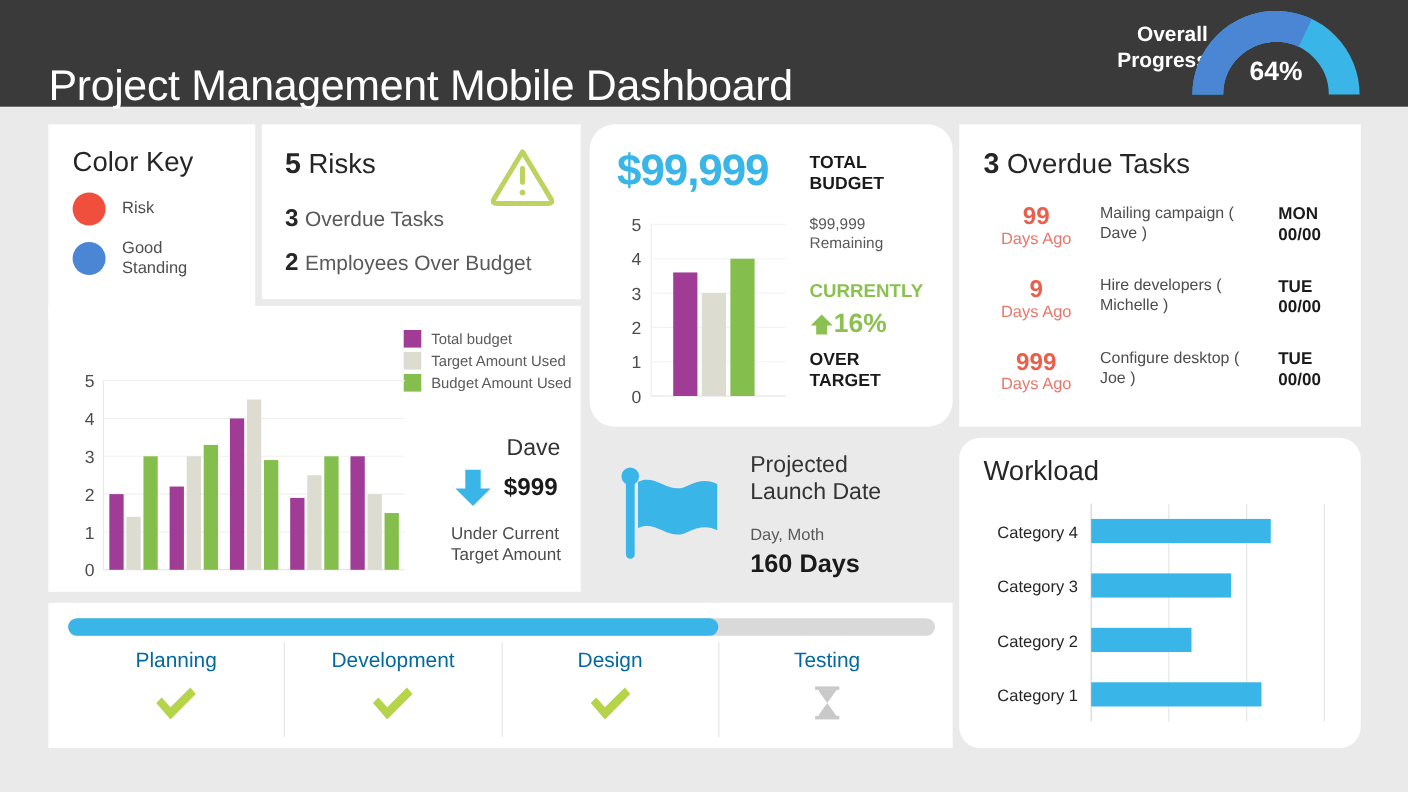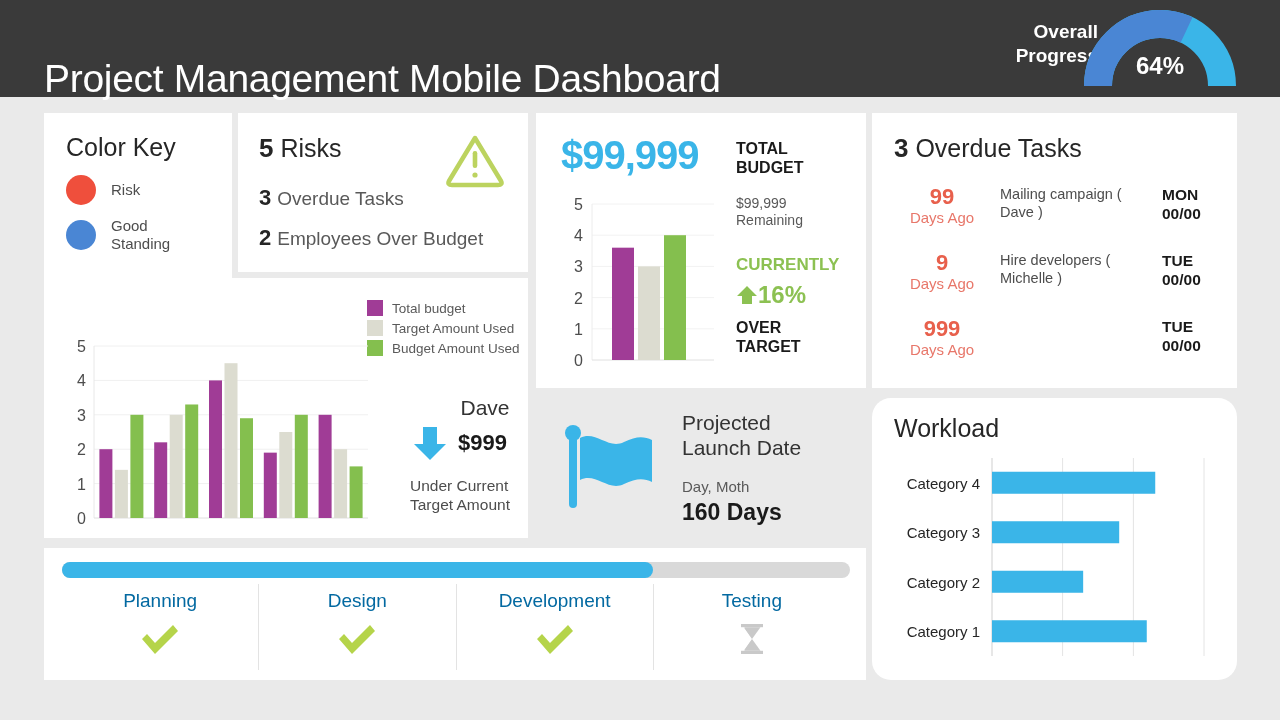--- a/index.html
+++ b/index.html
@@ -60,21 +60,21 @@
   .legend-item { display: flex; align-items: center; margin-bottom: 4px; }
   .legend-swatch { width: 16px; height: 16px; flex: none; }
   .legend-label { margin-left: 9px; font-size: 13.5px; color: #5a5a5a; white-space: nowrap; }
   .emp-side { position: absolute; left: 366px; top: 118px; width: 150px; }
   .emp-name { font-size: 21px; color: #333333; text-align: center; }
   .emp-amt-row { display: flex; align-items: center; justify-content: flex-start; margin-top: 3px; }
   .emp-amt { font-size: 22px; font-weight: bold; color: #1a1a1a; margin-left: 8px; }
   .emp-note { margin-top: 13px; font-size: 15.5px; color: #4d4d4d; line-height: 19px; text-align: left; }
 
   
-  #total-budget { left: 536px; top: 113px; width: 330px; height: 275px; }
+  #total-budget { left: 536px; top: 113px; width: 330px; height: 275px; border-radius: 23px; }
   .tb-amount { position: absolute; left: 25px; top: 20px; font-size: 40px; font-weight: bold; color: #3ab5e8; letter-spacing: -1px; }
   .tb-label { position: absolute; left: 200px; top: 26px; font-size: 16px; font-weight: bold; color: #1a1a1a; line-height: 19px; }
   .tb-remaining { position: absolute; left: 200px; top: 82px; font-size: 14px; color: #595959; line-height: 17px; }
   .tb-currently { position: absolute; left: 200px; top: 142px; font-size: 17px; font-weight: bold; color: #8cc152; }
   .tb-pct-row { position: absolute; left: 200px; top: 168px; display: flex; align-items: center; }
   .tb-pct { font-size: 24px; font-weight: bold; color: #8cc152; }
   .tb-over { position: absolute; left: 200px; top: 205px; font-size: 16px; font-weight: bold; color: #1a1a1a; line-height: 19px; }
 
   
   #overdue { left: 872px; top: 113px; width: 365px; height: 275px; }
@@ -293,20 +293,21 @@
         <div>TUE</div>
         <div>00/00</div>
       </div>
     </div>
 
     <div class="od-row" style="top:204px;">
       <div class="od-days">
         <div class="od-num">999</div>
         <div class="od-ago">Days Ago</div>
       </div>
+      <div class="od-desc">Configure desktop ( Joe )</div>
       <div class="od-date">
         <div>TUE</div>
         <div>00/00</div>
       </div>
     </div>
   </div>
 
   <div class="card-plain" id="launch">
     <div class="flag-icon">
       <svg width="96" height="86" viewBox="0 0 96 86">
@@ -349,29 +350,29 @@
     <div class="phase-cols">
       <div class="phase-col">
         <div class="phase-name">Planning</div>
         <div class="phase-icon">
           <svg width="42" height="34" viewBox="0 0 42 34">
             <path d="M3 17 L8 12 L16 21 L34 3 L39 9 L16 32 Z" fill="#b5d44a"></path>
           </svg>
         </div>
       </div>
       <div class="phase-col">
-        <div class="phase-name">Design</div>
+        <div class="phase-name">Development</div>
         <div class="phase-icon">
           <svg width="42" height="34" viewBox="0 0 42 34">
             <path d="M3 17 L8 12 L16 21 L34 3 L39 9 L16 32 Z" fill="#b5d44a"></path>
           </svg>
         </div>
       </div>
       <div class="phase-col">
-        <div class="phase-name">Development</div>
+        <div class="phase-name">Design</div>
         <div class="phase-icon">
           <svg width="42" height="34" viewBox="0 0 42 34">
             <path d="M3 17 L8 12 L16 21 L34 3 L39 9 L16 32 Z" fill="#b5d44a"></path>
           </svg>
         </div>
       </div>
       <div class="phase-col">
         <div class="phase-name">Testing</div>
         <div class="phase-icon">
           <svg width="26" height="32" viewBox="0 0 26 32">

